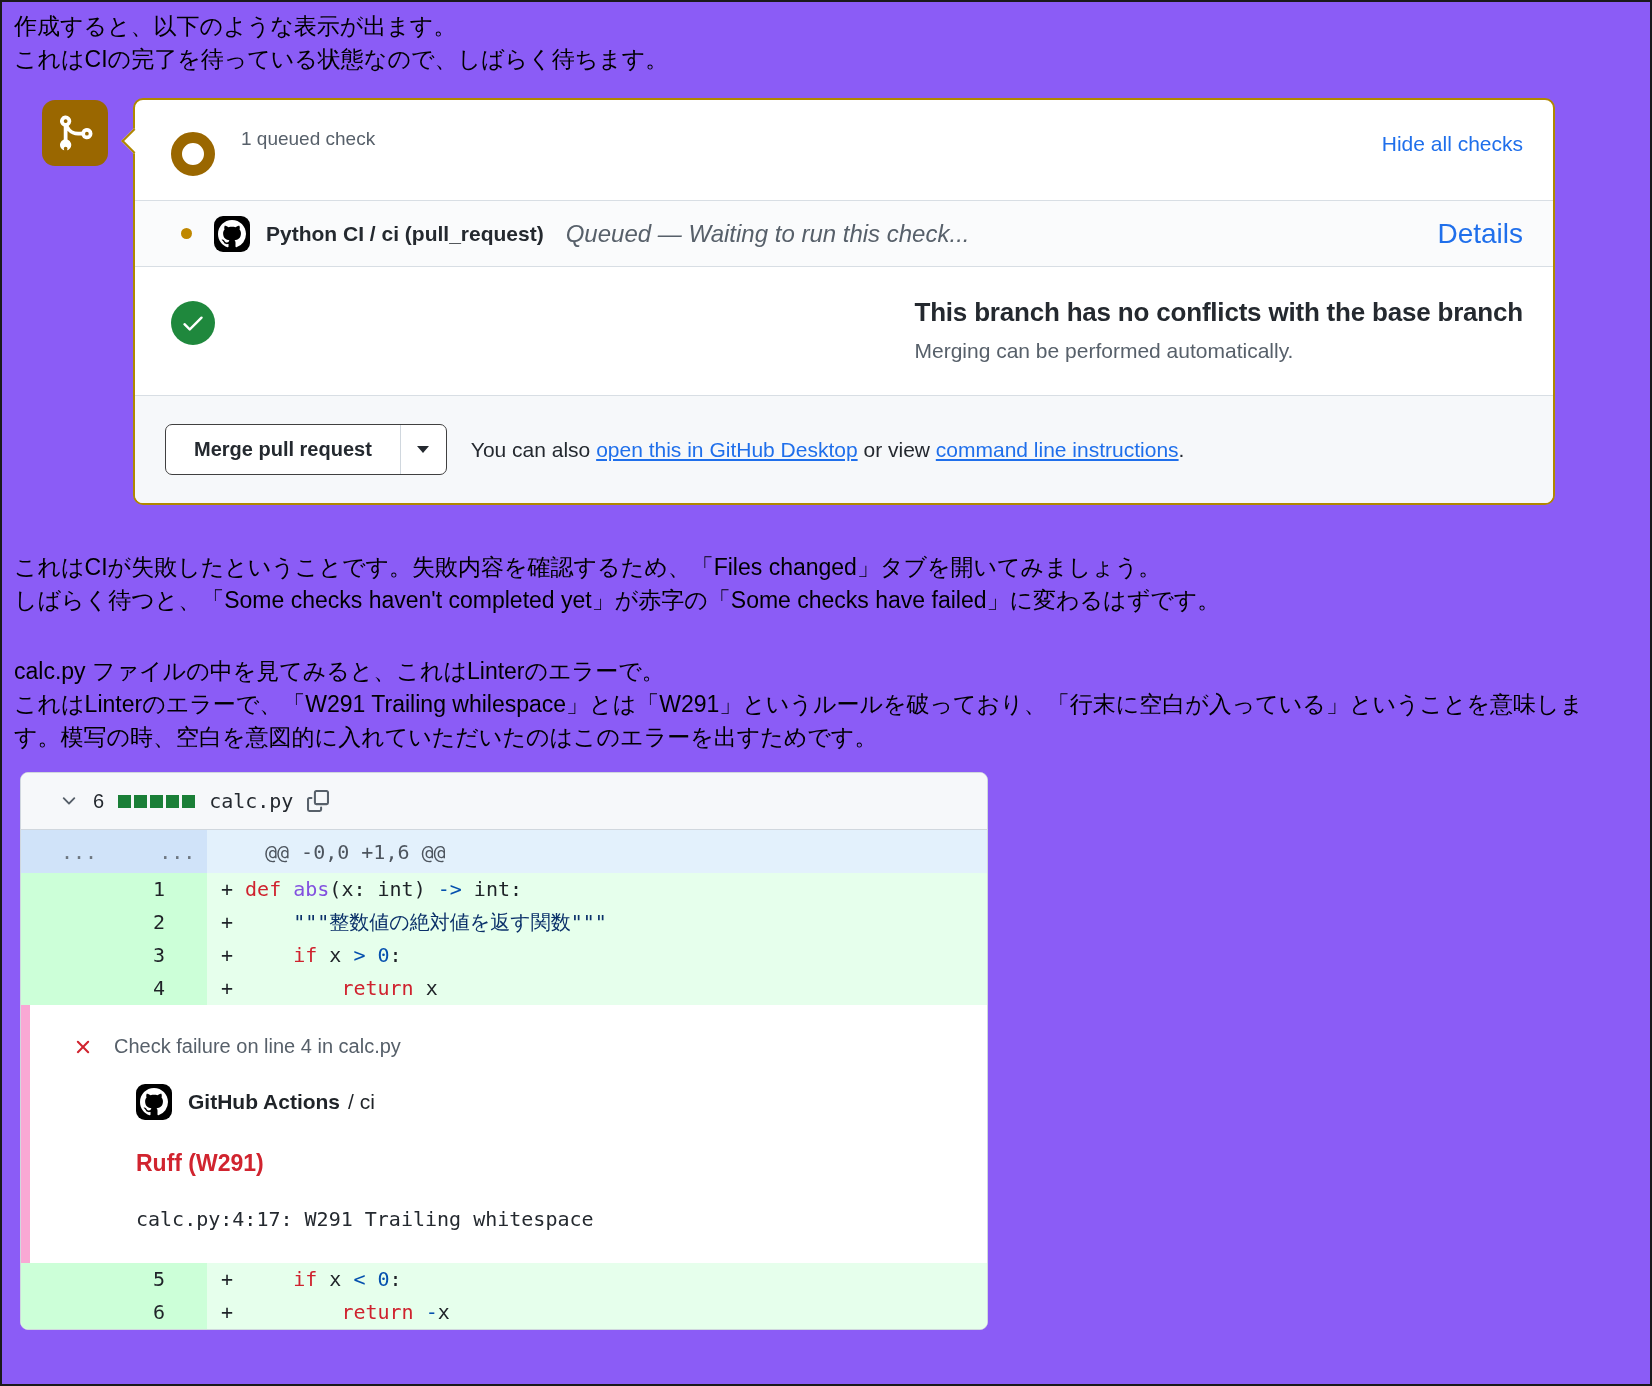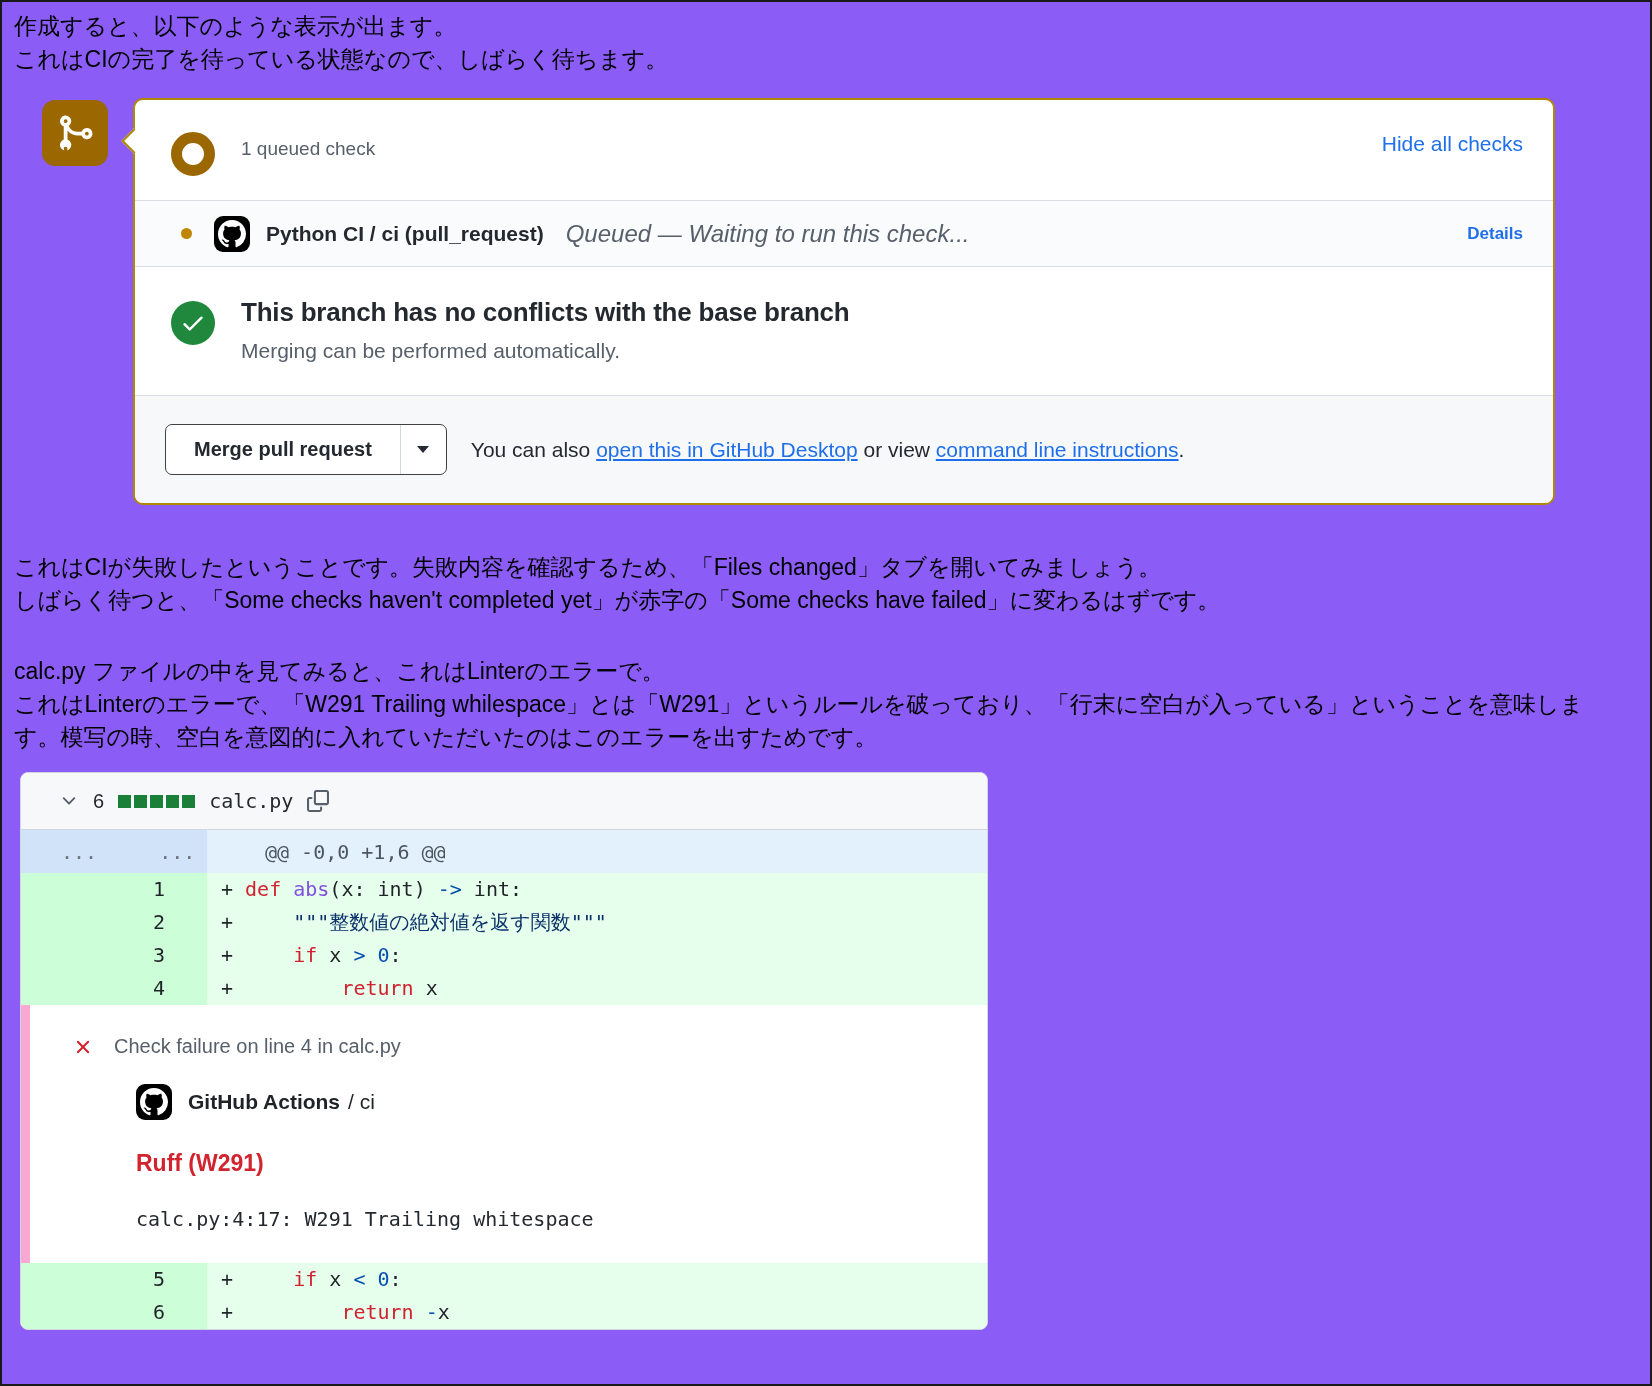--- a/index.html
+++ b/index.html
@@ -22,37 +22,37 @@
     background: #fff; position: relative;
   }
   .pr-box::before {
     content: ""; position: absolute; left: -10px; top: 32px; width: 16px; height: 16px;
     background: #fff; border-left: 2px solid #b08800; border-bottom: 2px solid #b08800;
     transform: rotate(45deg);
   }
   .checks-header { display: flex; align-items: flex-start; padding: 28px 30px 24px 28px; }
   .donut { width: 44px; height: 44px; border-radius: 50%; border: 11px solid #9a6700; margin: 4px 26px 0 8px; flex: none; }
   .checks-title { font-size: 26px; font-weight: 700; color: #9a6700; letter-spacing: -0.2px; }
-  .checks-sub { font-size: 19px; color: #57606a; margin-top: 10px; }
+  .checks-sub { font-size: 19px; color: #57606a; }
   .link { color: #1f6feb; text-decoration: none; cursor: pointer; }
   .hide-link { margin-left: auto; font-size: 21px; margin-top: 4px; }
   .check-row {
     display: flex; align-items: center; border-top: 1px solid #d8dee4; background: #fafbfc;
     padding: 0 30px 0 46px; height: 66px;
   }
   .queue-dot { width: 11px; height: 11px; border-radius: 50%; background: #bf8700; flex: none; }
   .octo-avatar {
     width: 36px; height: 36px; background: #000; border-radius: 9px; flex: none;
     display: flex; align-items: center; justify-content: center;
   }
   .check-row .octo-avatar { margin-left: 22px; }
   .check-name { font-weight: 700; font-size: 21px; color: #24292f; margin-left: 16px; }
   .check-status { font-style: italic; color: #57606a; font-size: 24px; margin-left: 22px; }
-  .details-link { margin-left: auto; font-size: 17px; font-weight: bold; }
-  .conflict { display: flex; align-items: flex-start; border-top: 1px solid #d8dee4; padding: 30px 30px 32px 28px; background: #fff; }
+  .details-link { margin-left: auto; font-size: 28px; }
+  .conflict { display: flex; align-items: flex-start; border-top: 1px solid #d8dee4; padding: 30px 30px 32px 28px; background: #fff; justify-content: space-between; }
   .check-circle {
     width: 44px; height: 44px; border-radius: 50%; background: #1f883d; flex: none;
     display: flex; align-items: center; justify-content: center; margin: 4px 26px 0 8px;
   }
   .conflict-title { font-size: 26px; font-weight: 700; color: #24292f; letter-spacing: -0.2px; }
   .conflict-sub { font-size: 21px; color: #57606a; margin-top: 11px; }
   .merge-bar {
     display: flex; align-items: center; border-top: 1px solid #d8dee4; background: #f6f8fa;
     padding: 28px 30px; border-radius: 0 0 8px 8px;
   }

